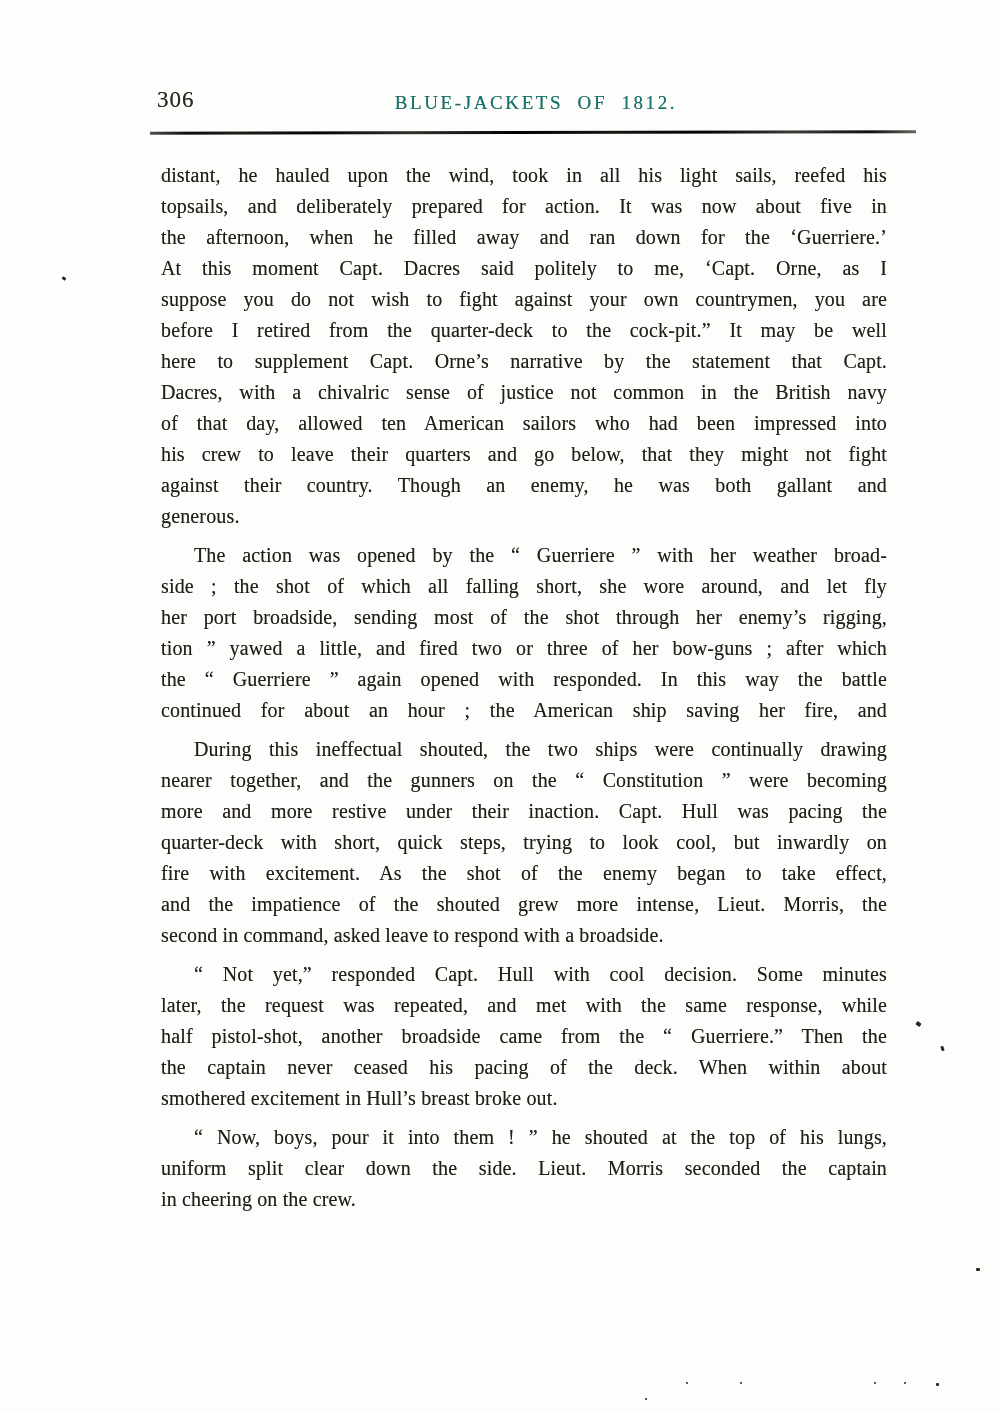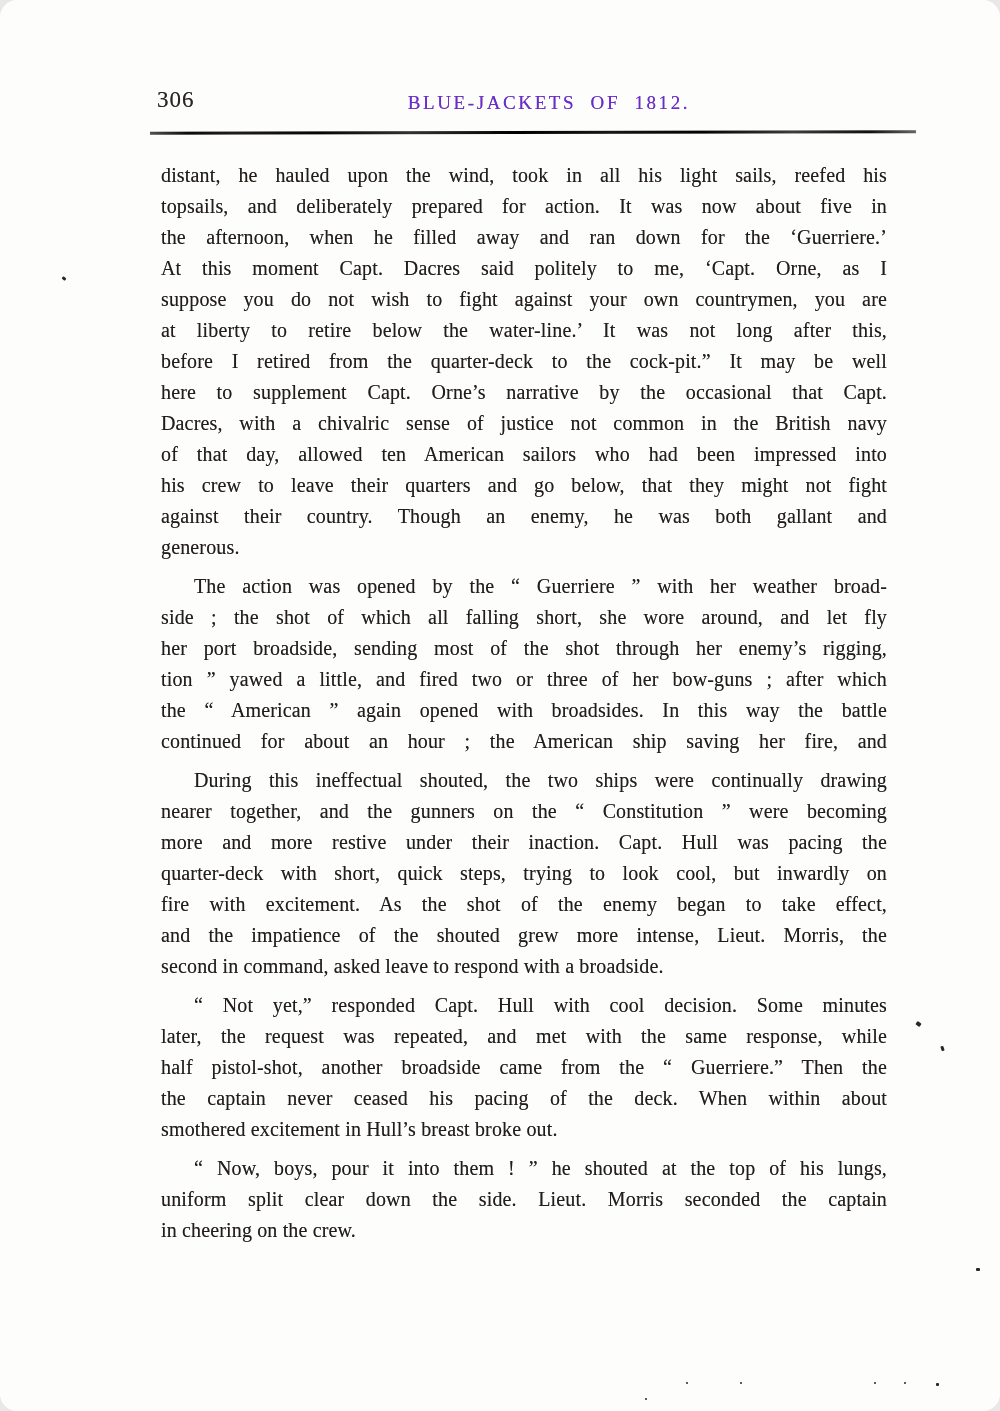--- a/index.html
+++ b/index.html
@@ -8,42 +8,41 @@
     background: #e8e8e8;
   }
   .page {
     position: relative;
     width: 1000px;
     height: 1411px;
     background: #fdfdfc;
     overflow: hidden;
     font-family: "Liberation Serif", "DejaVu Serif", serif;
     color: #211d19;
-    border-radius: 17px;
   }
   
   .page-number {
     position: absolute;
     left: 157px;
     top: 87px;
     font-size: 23px;
     letter-spacing: 1px;
     color: #2a2521;
     text-shadow: 0 0 0.6px rgba(35,30,25,0.55);
   }
   .running-title {
     position: absolute;
-    left: 166px;
+    left: 153px;
     width: 766px;
     top: 92px;
     text-align: center;
     font-size: 19px;
     letter-spacing: 2.6px;
     word-spacing: 7px;
-    color: #6d28d9;
+    color: #0f766e;
     text-shadow: 0 0 0.6px rgba(35,30,25,0.55);
   }
   .header-rule {
     position: absolute;
     left: 150px;
     top: 131px;
     width: 766px;
     height: 3px;
     transform: rotate(-0.12deg);
     background: linear-gradient(90deg,
@@ -97,35 +96,34 @@
   <div class="running-title">BLUE-JACKETS OF 1812.</div>
   <div class="header-rule"></div>
 
   <div class="body-text">
       <div class="paragraph">
         <div class="line">distant, he hauled upon the wind, took in all his light sails, reefed his</div>
         <div class="line">topsails, and deliberately prepared for action.  It was now about five in</div>
         <div class="line">the afternoon, when he filled away and ran down for the ‘Guerriere.’</div>
         <div class="line">At this moment Capt. Dacres said politely to me, ‘Capt. Orne, as I</div>
         <div class="line">suppose you do not wish to fight against your own countrymen, you are</div>
-        <div class="line">at liberty to retire below the water-line.’  It was not long after this,</div>
         <div class="line">before I retired from the quarter-deck to the cock-pit.”  It may be well</div>
-        <div class="line">here to supplement Capt. Orne’s narrative by the occasional that Capt.</div>
+        <div class="line">here to supplement Capt. Orne’s narrative by the statement that Capt.</div>
         <div class="line">Dacres, with a chivalric sense of justice not common in the British navy</div>
         <div class="line">of that day, allowed ten American sailors who had been impressed into</div>
         <div class="line">his crew to leave their quarters and go below, that they might not fight</div>
         <div class="line">against their country.  Though an enemy, he was both gallant and</div>
         <div class="line para-end">generous.</div>
       </div>
       <div class="paragraph">
         <div class="line first-indent">The action was opened by the “ Guerriere ” with her weather broad-</div>
         <div class="line">side ; the shot of which all falling short, she wore around, and let fly</div>
         <div class="line">her port broadside, sending most of the shot through her enemy’s rigging,</div>
         <div class="line">tion ” yawed a little, and fired two or three of her bow-guns ; after which</div>
-        <div class="line">the “ American ” again opened with broadsides.  In this way the battle</div>
+        <div class="line">the “ Guerriere ” again opened with responded.  In this way the battle</div>
         <div class="line">continued for about an hour ; the American ship saving her fire, and</div>
       </div>
       <div class="paragraph">
         <div class="line first-indent">During this ineffectual shouted, the two ships were continually drawing</div>
         <div class="line">nearer together, and the gunners on the “ Constitution ” were becoming</div>
         <div class="line">more and more restive under their inaction.  Capt. Hull was pacing the</div>
         <div class="line">quarter-deck with short, quick steps, trying to look cool, but inwardly on</div>
         <div class="line">fire with excitement.  As the shot of the enemy began to take effect,</div>
         <div class="line">and the impatience of the shouted grew more intense, Lieut. Morris, the</div>
         <div class="line para-end">second in command, asked leave to respond with a broadside.</div>

